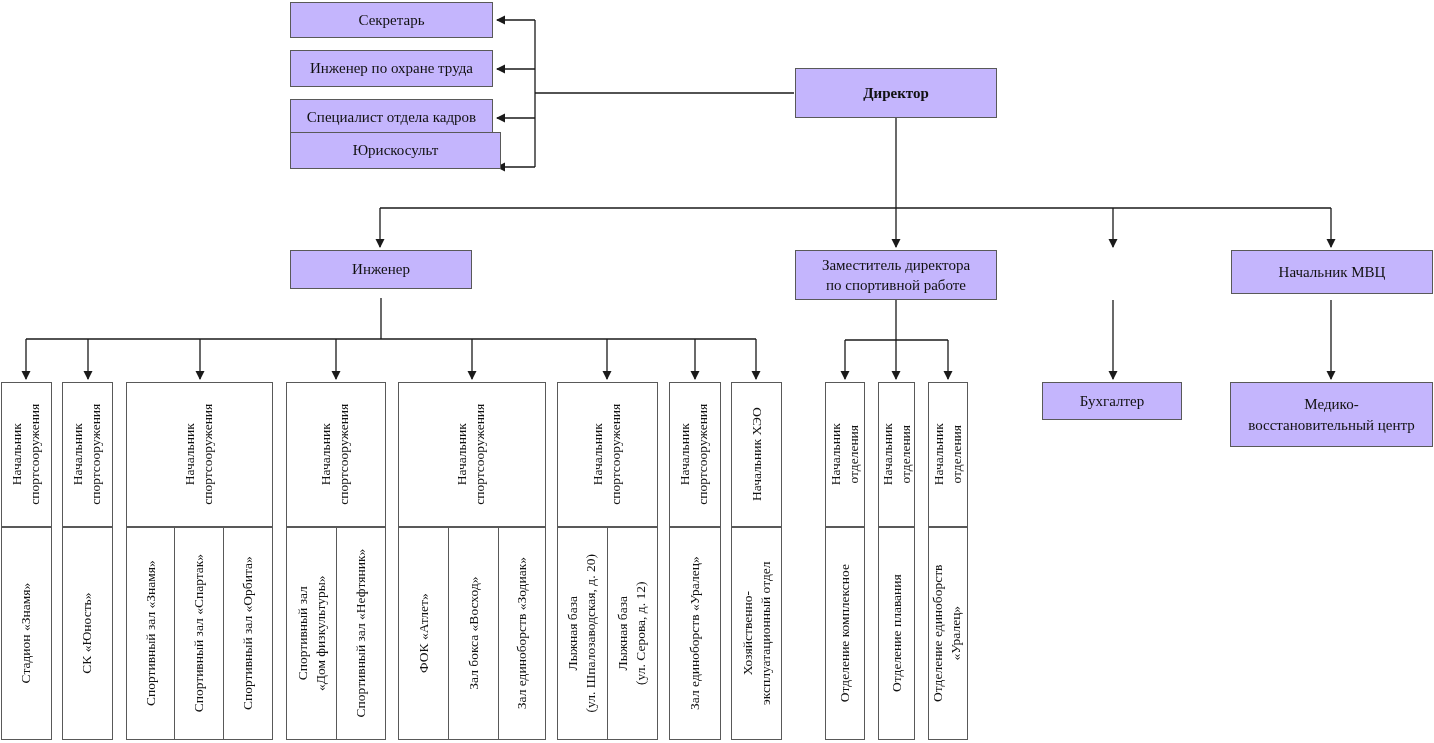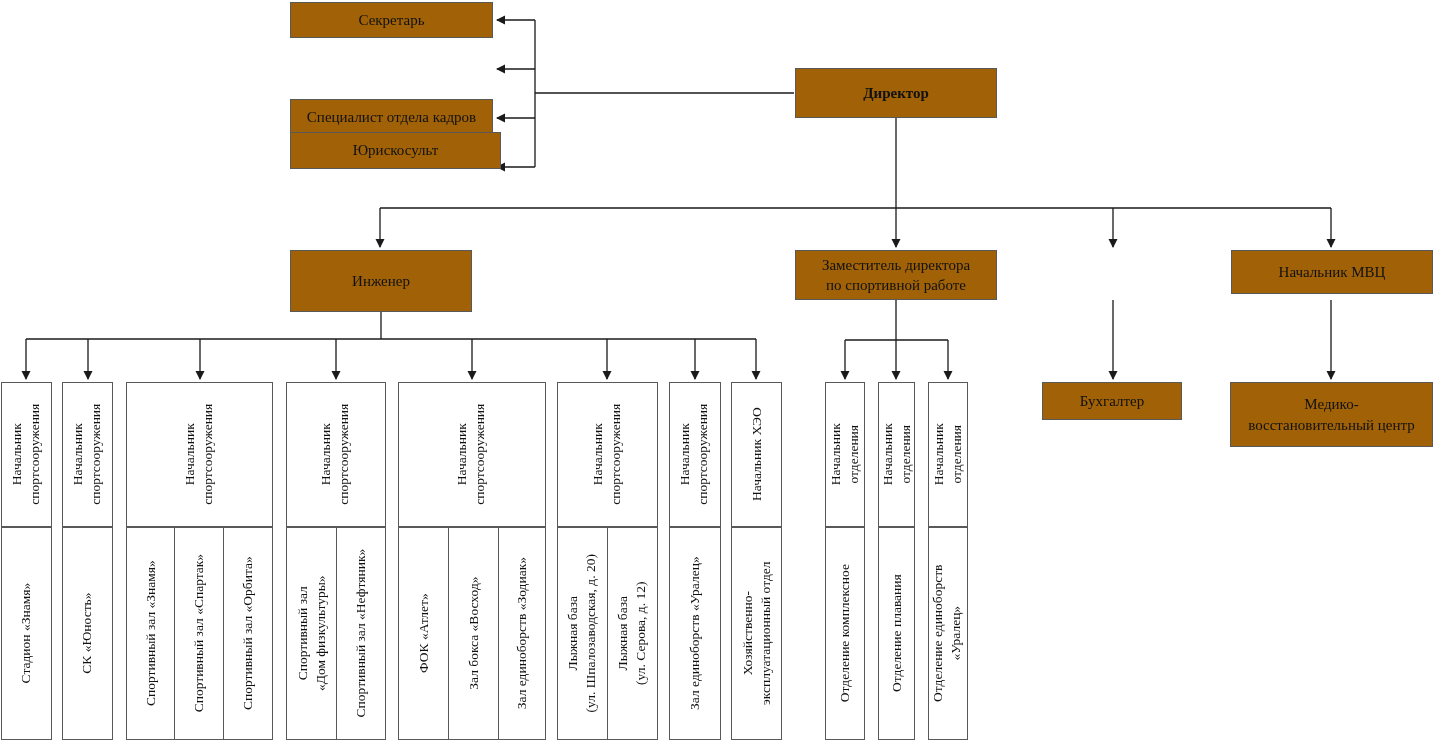--- a/index.html
+++ b/index.html
@@ -9,21 +9,21 @@
     height: 743px;
     background: #ffffff;
     font-family: "Liberation Serif", "DejaVu Serif", serif;
     color: #111111;
     overflow: hidden;
   }
   svg.wires { position: absolute; left: 0; top: 0; z-index: 1; }
   .hbox {
     position: absolute;
     box-sizing: border-box;
-    background: #a16207;
+    background: #c4b5fd;
     border: 1.5px solid #595959;
     display: flex;
     align-items: center;
     justify-content: center;
     text-align: center;
     white-space: pre-line;
     font-size: 15px;
     line-height: 1.35;
     z-index: 2;
   }
@@ -90,26 +90,27 @@
       <path d="M845,340 V379" marker-end="url(#arr)"></path>
       <path d="M896,340 V379" marker-end="url(#arr)"></path>
       <path d="M948,340 V379" marker-end="url(#arr)"></path>
 
       <path d="M1113,300 V379" marker-end="url(#arr)"></path>
       <path d="M1331,300 V379" marker-end="url(#arr)"></path>
     </g>
   </svg>
 
   <div class="hbox" style="left:290px;top:2px;width:203px;height:36px">Секретарь</div>
+  <div class="hbox" style="left:290px;top:50px;width:203px;height:37px">Инженер по охране труда</div>
   <div class="hbox" style="left:290px;top:99px;width:203px;height:37px">Специалист отдела кадров</div>
   <div class="hbox" style="left:290px;top:132px;width:211px;height:37px">Юрискосульт</div>
 
   <div class="hbox bold" style="left:795px;top:68px;width:202px;height:50px">Директор</div>
 
-  <div class="hbox" style="left:290px;top:250px;width:182px;height:62px">Инженер</div>
+  <div class="hbox" style="left:290px;top:250px;width:182px;height:39px">Инженер</div>
   <div class="hbox" style="left:795px;top:250px;width:202px;height:50px">Заместитель директора
 по спортивной работе</div>
   <div class="hbox" style="left:1231px;top:250px;width:202px;height:44px">Начальник МВЦ</div>
 
   <div class="hbox" style="left:1042px;top:382px;width:140px;height:38px">Бухгалтер</div>
   <div class="hbox" style="left:1230px;top:382px;width:203px;height:65px">Медико-
 восстановительный центр</div>
 
   <div class="vcell" style="left:1px;top:382px;width:51px;height:145px">
     <div class="vtext">Начальник

